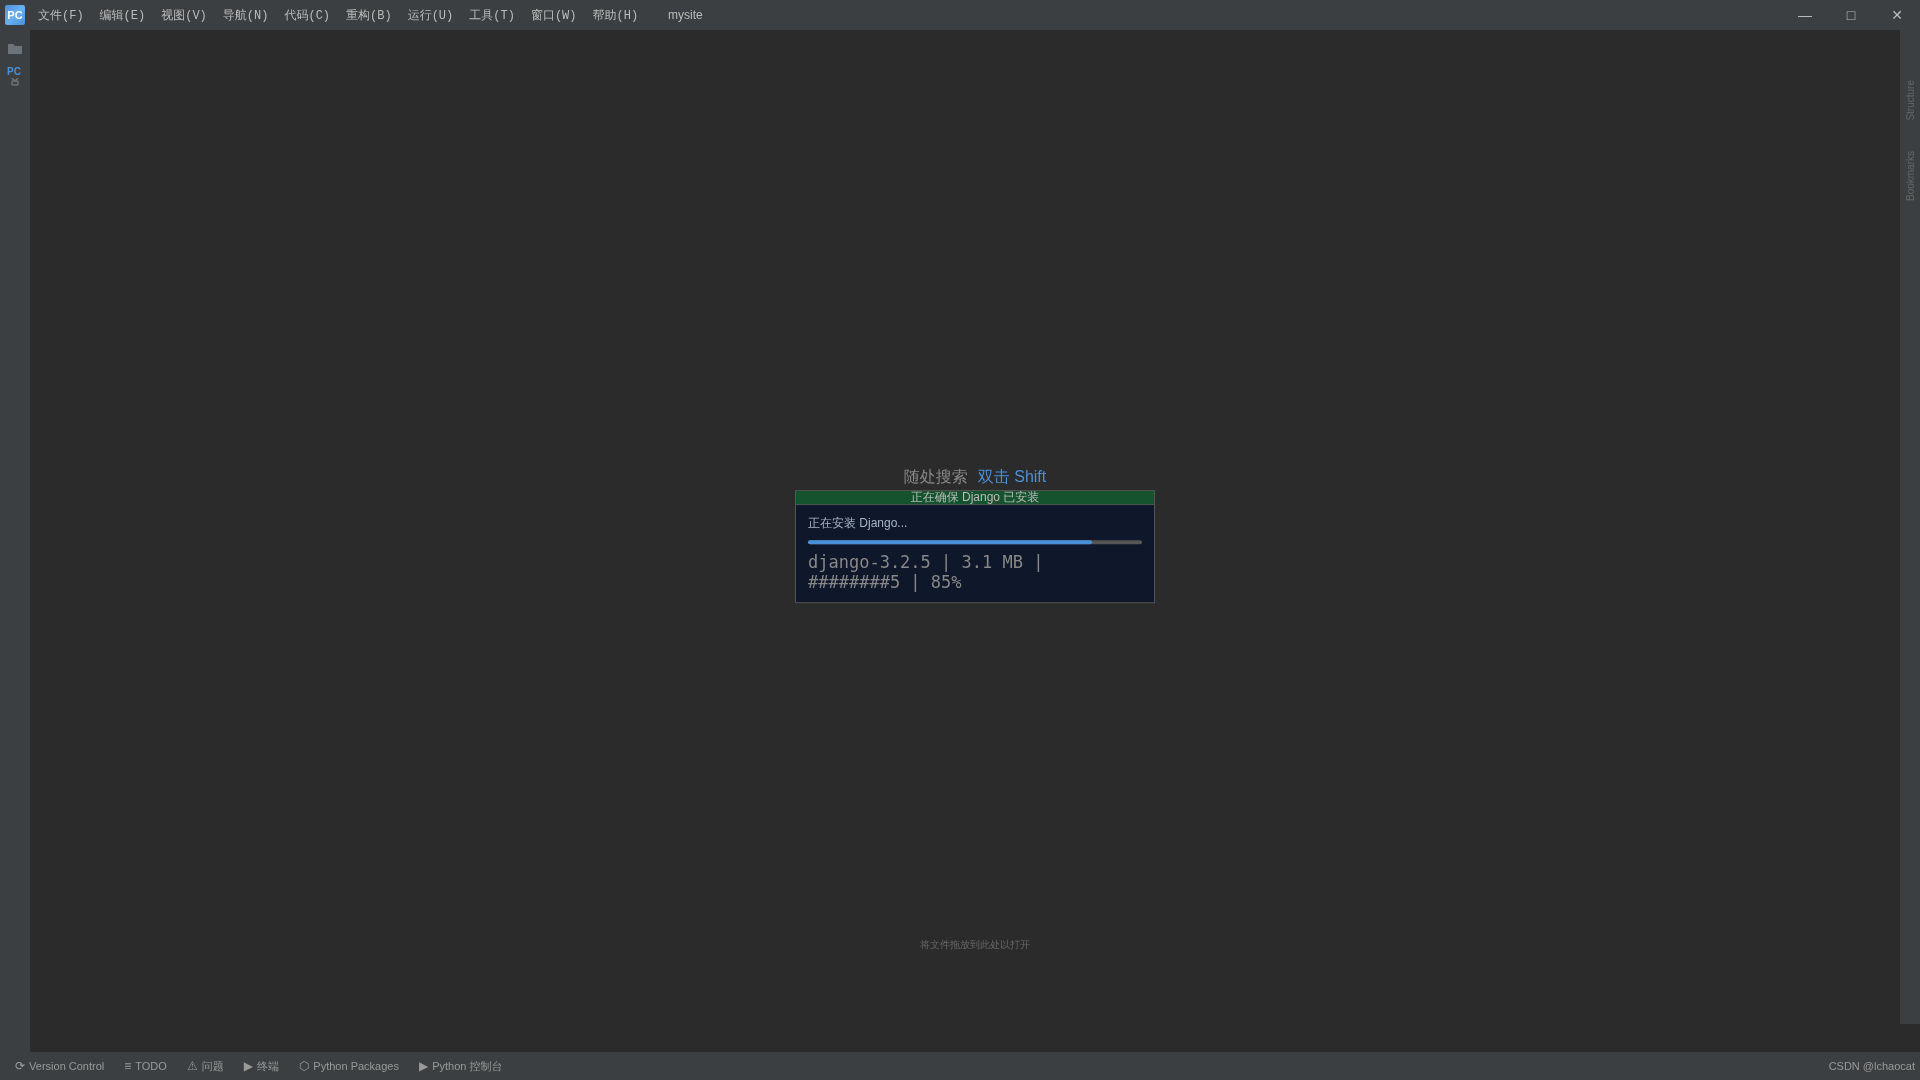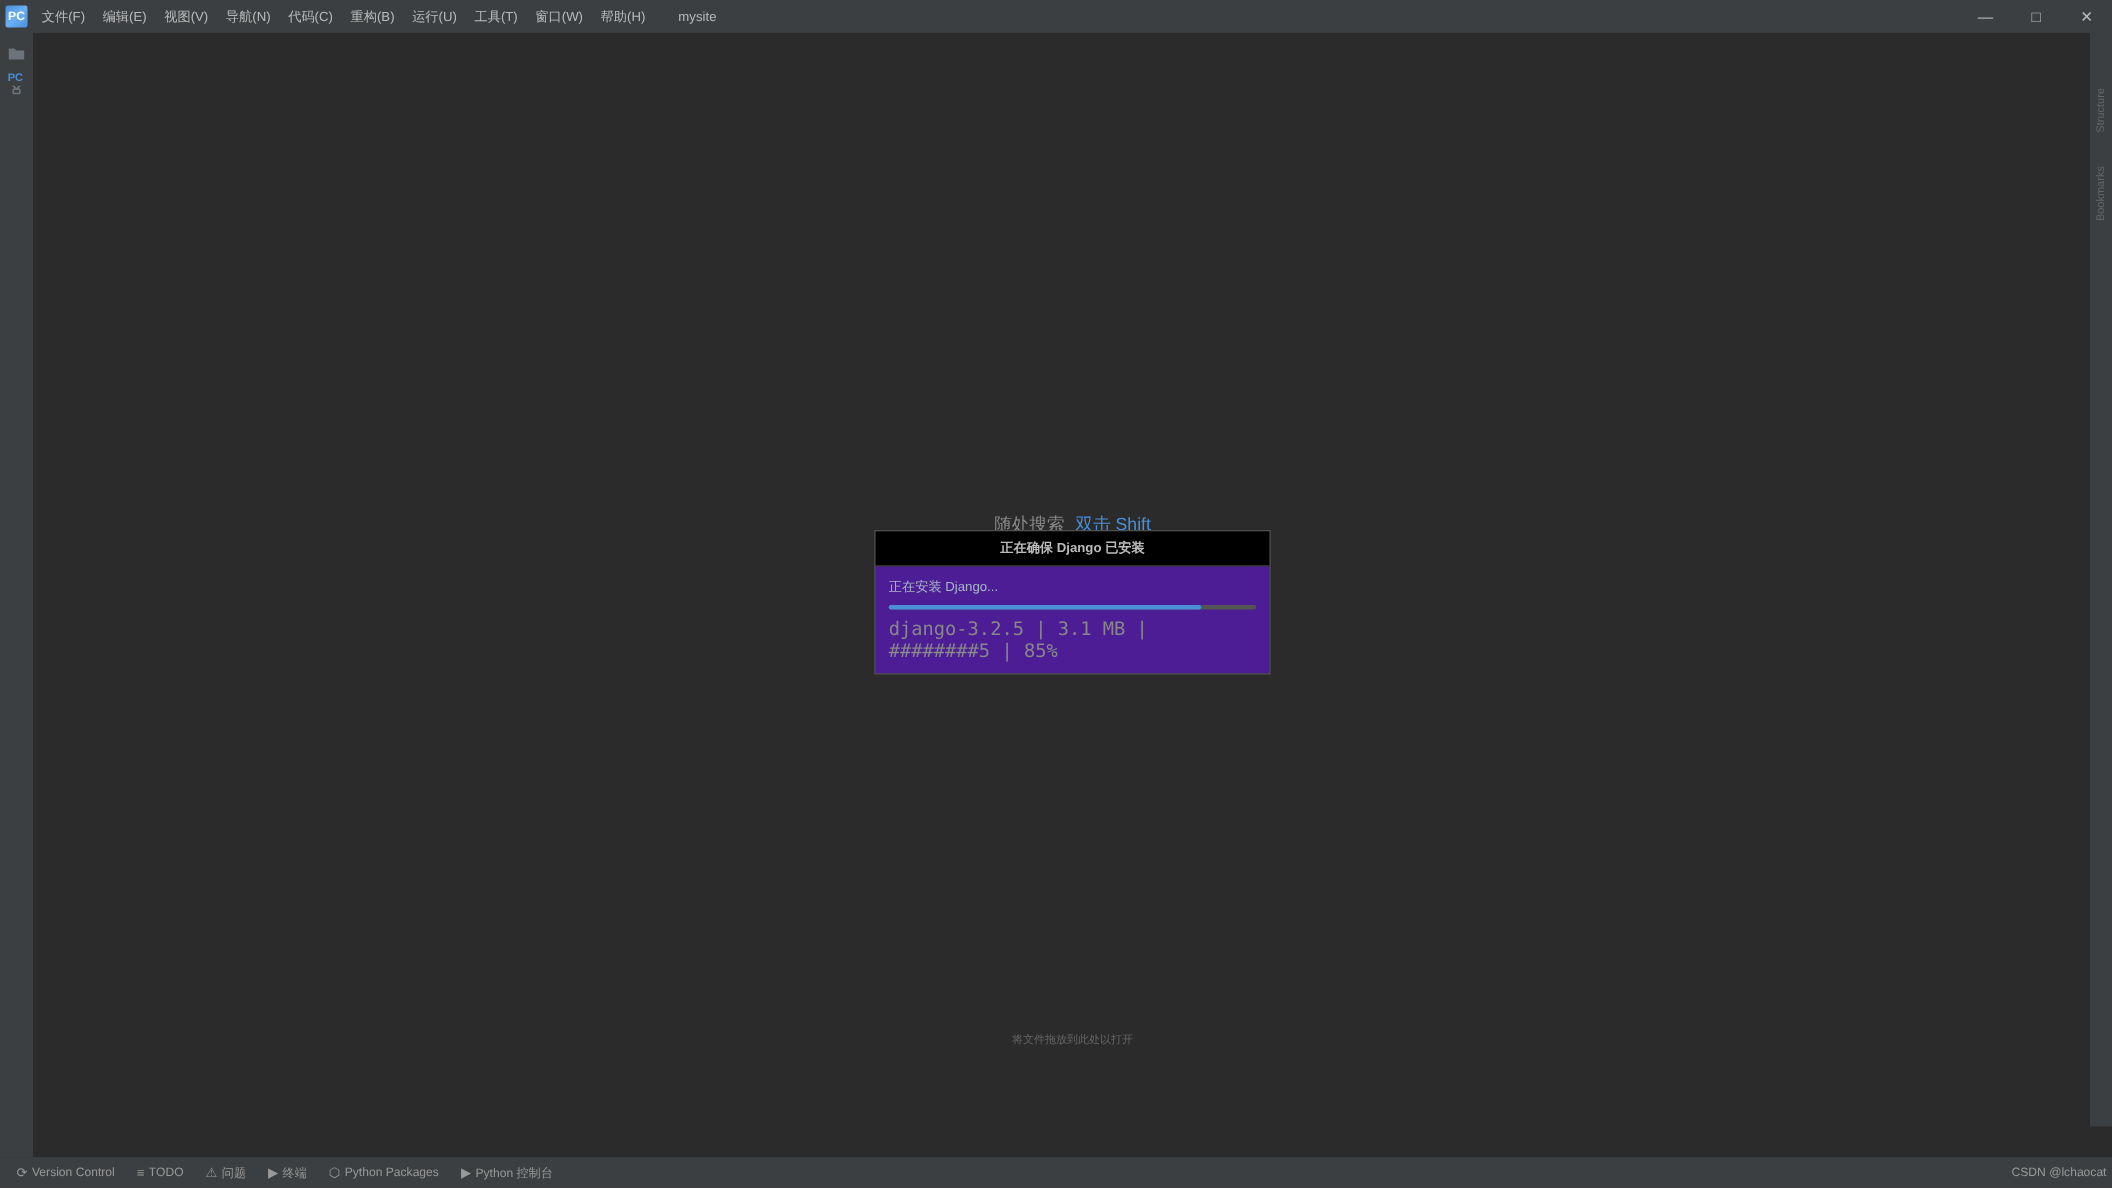--- a/index.html
+++ b/index.html
@@ -59,20 +59,21 @@
     }
 
     .menu-item {
       padding: 0 8px;
       height: 100%;
       display: flex;
       align-items: center;
       font-size: 12px;
       color: #bbbbbb;
       cursor: pointer;
+      font-family: Liberation Mono, monospace;
     }
 
     #project-name {
       margin-left: 10px;
       font-size: 12px;
       color: #bbbbbb;
       padding-left: 12px;
     }
 
     #window-controls {
@@ -170,34 +171,33 @@
       top: 50%;
       left: 50%;
       transform: translate(-50%, -45%);
       width: 360px;
       background-color: #3c3f41;
       border: 1px solid #555555;
       z-index: 200;
     }
 
     #install-dialog-header {
-      height: 32px;
-      background-color: #000000;
+      height: 14px;
+      background-color: #14532d;
       display: flex;
       align-items: center;
       justify-content: center;
       font-size: 12px;
       color: #bbbbbb;
       border-bottom: 1px solid #555555;
-      font-weight: bold;
     }
 
     #install-dialog-body {
       padding: 10px 12px;
-      background-color: #4c1d95;
+      background-color: #0f172a;
     }
 
     #install-status-text {
       font-size: 12px;
       color: #a9b7c6;
       margin-bottom: 8px;
     }
 
     #install-progress-bar-container {
       width: 100%;

